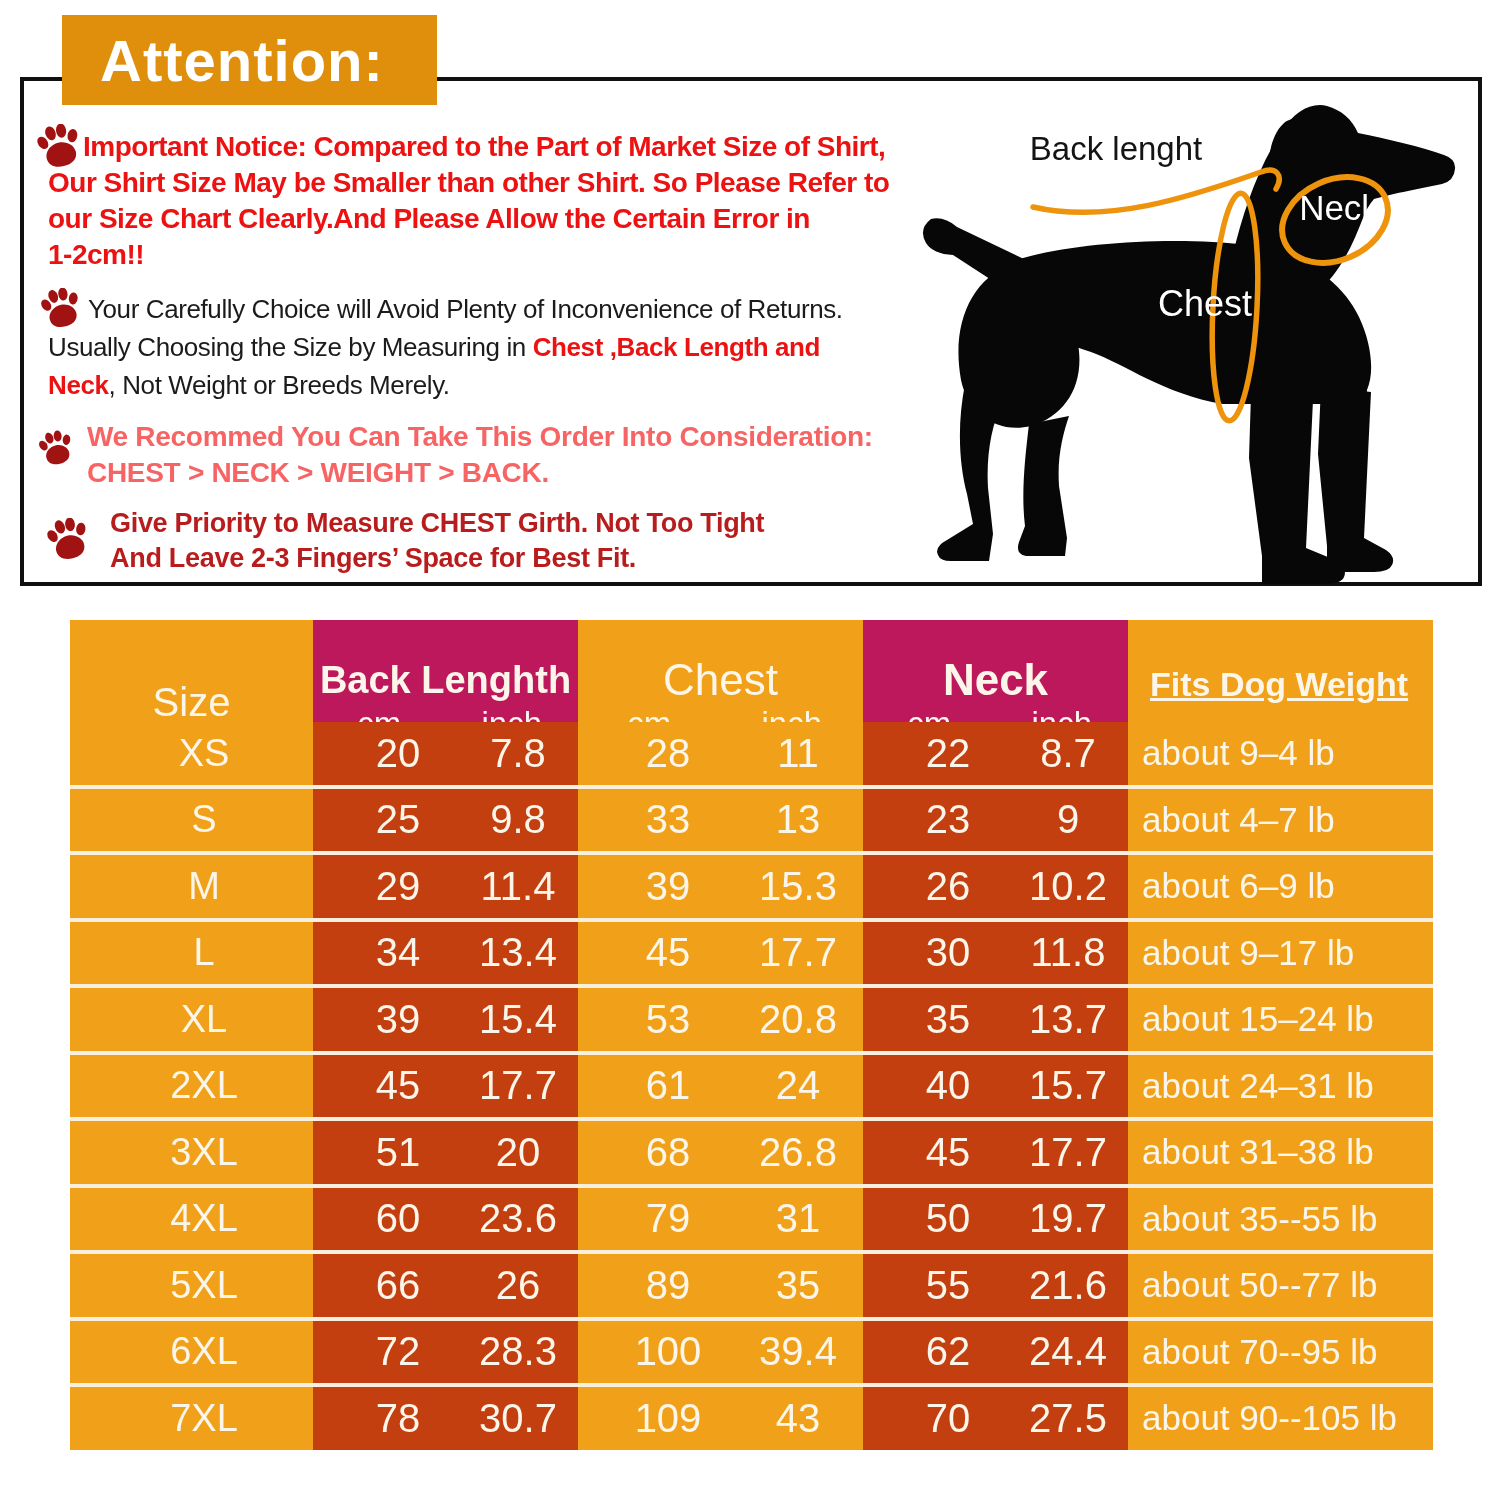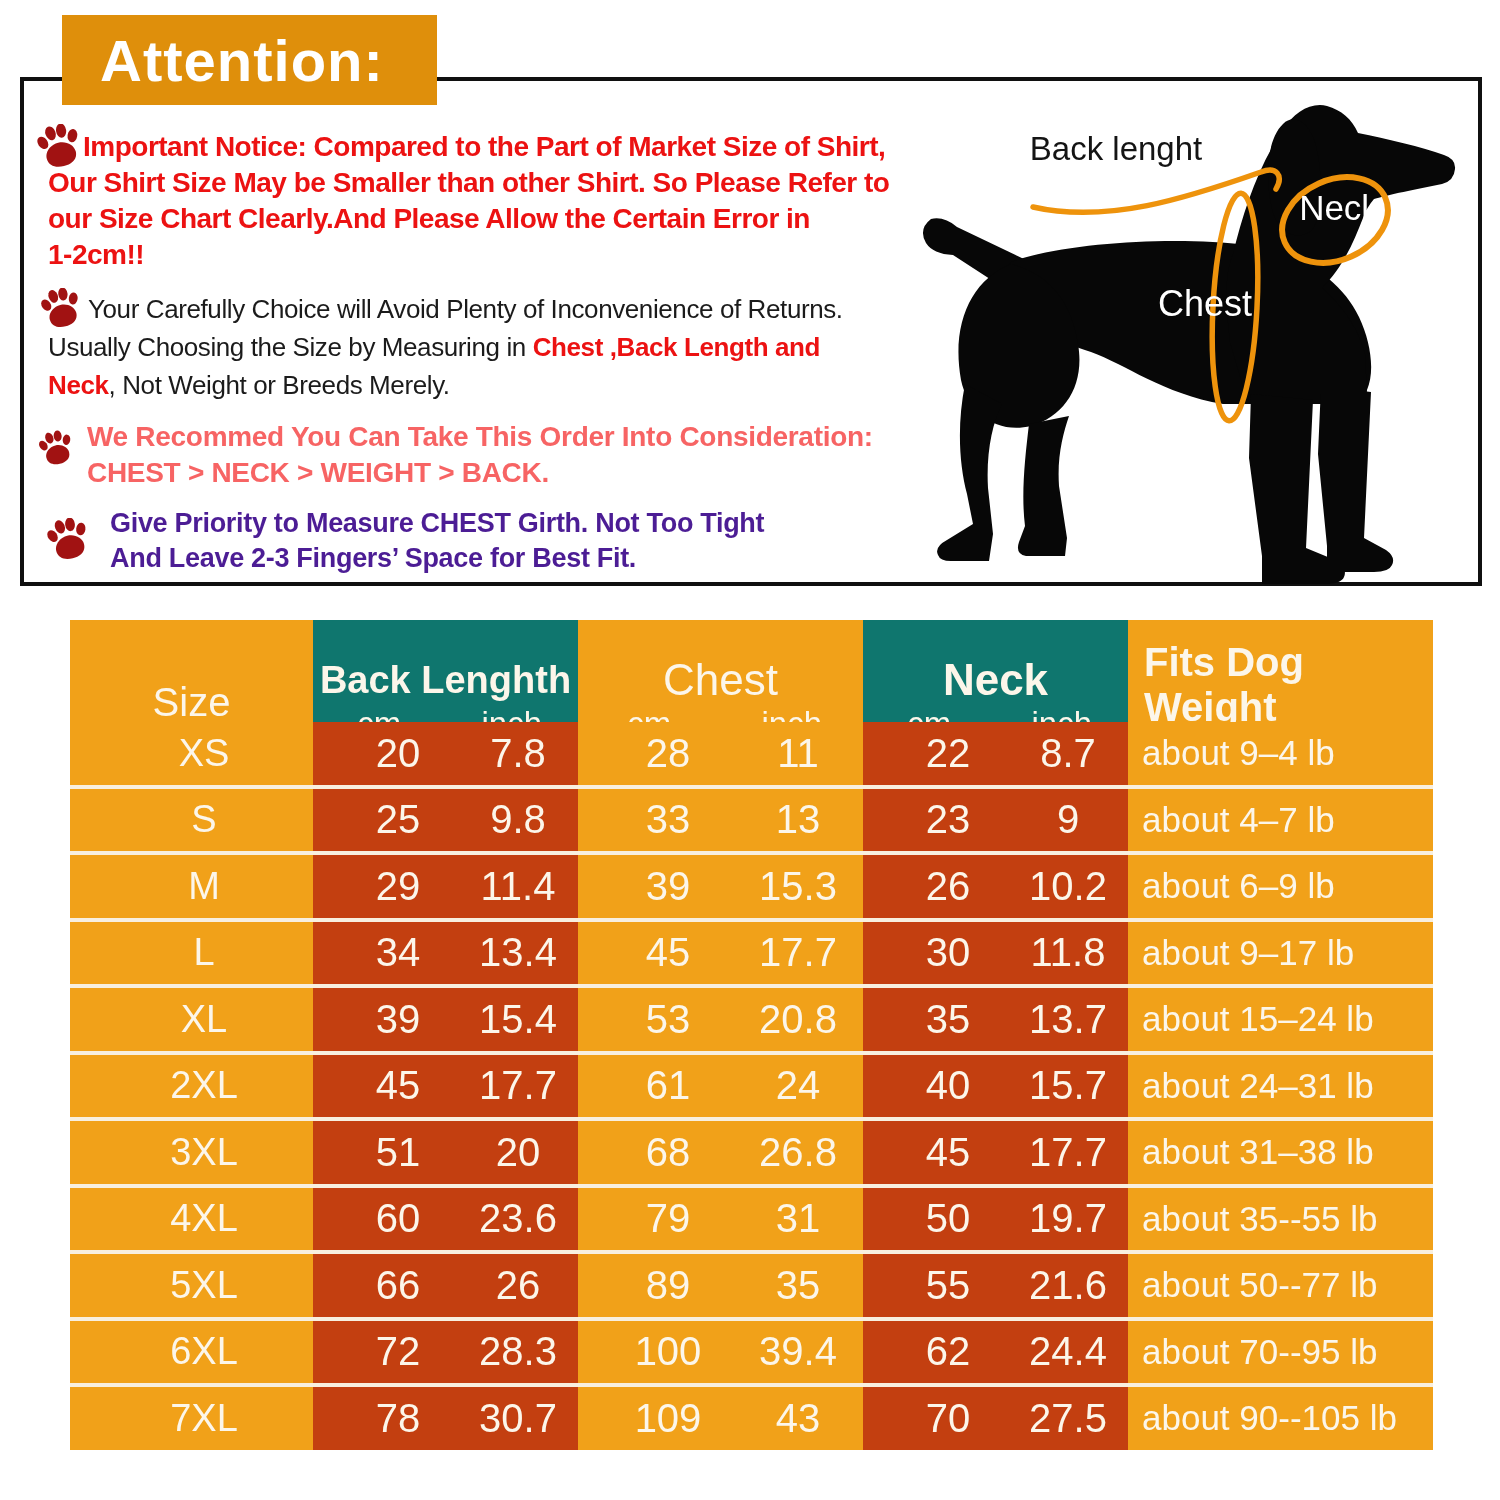--- a/index.html
+++ b/index.html
@@ -14,47 +14,47 @@
              padding-left:38px;box-sizing:border-box;letter-spacing:1px;}
   .paw{position:absolute;}
   .para{position:absolute;}
   .para .ln{white-space:nowrap;}
   .p1{left:48px;top:129px;font-size:28px;line-height:36px;font-weight:bold;color:#EC1212;letter-spacing:-0.5px;}
   .p1 .ln:first-child{padding-left:35px;}
   .p2{left:48px;top:290px;font-size:26px;line-height:38px;color:#1b1b1b;letter-spacing:-0.4px;}
   .p2 .ln:first-child{padding-left:40px;}
   .p2 .red{color:#EC1212;font-weight:bold;}
   .p3{left:87px;top:419px;font-size:28px;line-height:36px;font-weight:bold;color:#F76464;letter-spacing:-0.3px;}
-  .p4{left:110px;top:506px;font-size:27px;line-height:35px;font-weight:bold;color:#4c1d95;letter-spacing:-0.3px;}
+  .p4{left:110px;top:506px;font-size:27px;line-height:35px;font-weight:bold;color:#b91c1c;letter-spacing:-0.3px;}
 
   
   .dog-svg{position:absolute;left:915px;top:92px;width:570px;height:500px;}
   .diagram-label{position:absolute;text-align:center;}
   .lbl-back{left:1006px;top:130px;width:220px;font-size:33px;color:#141414;}
   .lbl-neck{left:1289px;top:188px;width:100px;font-size:35px;color:#ffffff;}
   .lbl-chest{left:1125px;top:283px;width:160px;font-size:36px;color:#ffffff;}
 
   
   .table{position:absolute;left:70px;top:620px;width:1363px;color:#FCF6EA;}
   .thead,.trow{display:grid;grid-template-columns:243px 265px 285px 265px 305px;}
   .thead{height:98px;}
   .trow{height:66.5px;border-top:4px solid #F8EFDF;box-sizing:border-box;}
   .col-o{background:#F1A119;}
   .col-r{background:#C33F10;}
-  .thead .col-r{background:#0f766e;}
+  .thead .col-r{background:#be185d;}
   .hcell{display:flex;flex-direction:column;}
   .hlabel{flex:1;display:flex;align-items:center;justify-content:center;margin-top:35px;}
   .units{height:44px;display:grid;grid-template-columns:1fr 1fr;}
   .units span{display:flex;align-items:center;justify-content:center;font-size:33px;padding-bottom:10px;}
   .h-size .hlabel{font-size:40px;}
   .h-back .hlabel{font-size:38px;font-weight:bold;}
   .h-chest .hlabel{font-size:44px;}
   .h-neck .hlabel{font-size:44px;font-weight:bold;}
   .h-weight{display:flex;align-items:center;justify-content:flex-start;
-            font-size:40px;font-weight:bold;padding-left:16px;box-sizing:border-box;}
+            font-size:34px;font-weight:bold;padding-left:22px;box-sizing:border-box;text-decoration:underline;}
   .cell{display:flex;align-items:center;justify-content:center;padding-left:25px;}
   .pair{display:grid;grid-template-columns:1fr 1fr;}
   .pair span{display:flex;align-items:center;justify-content:center;font-size:40px;}
   .c-size{font-size:38px;}
   .c-weight{justify-content:flex-start;padding-left:14px;box-sizing:border-box;}
   .c-weight span{font-size:35px;}
 </style>
 </head>
 <body>
 

